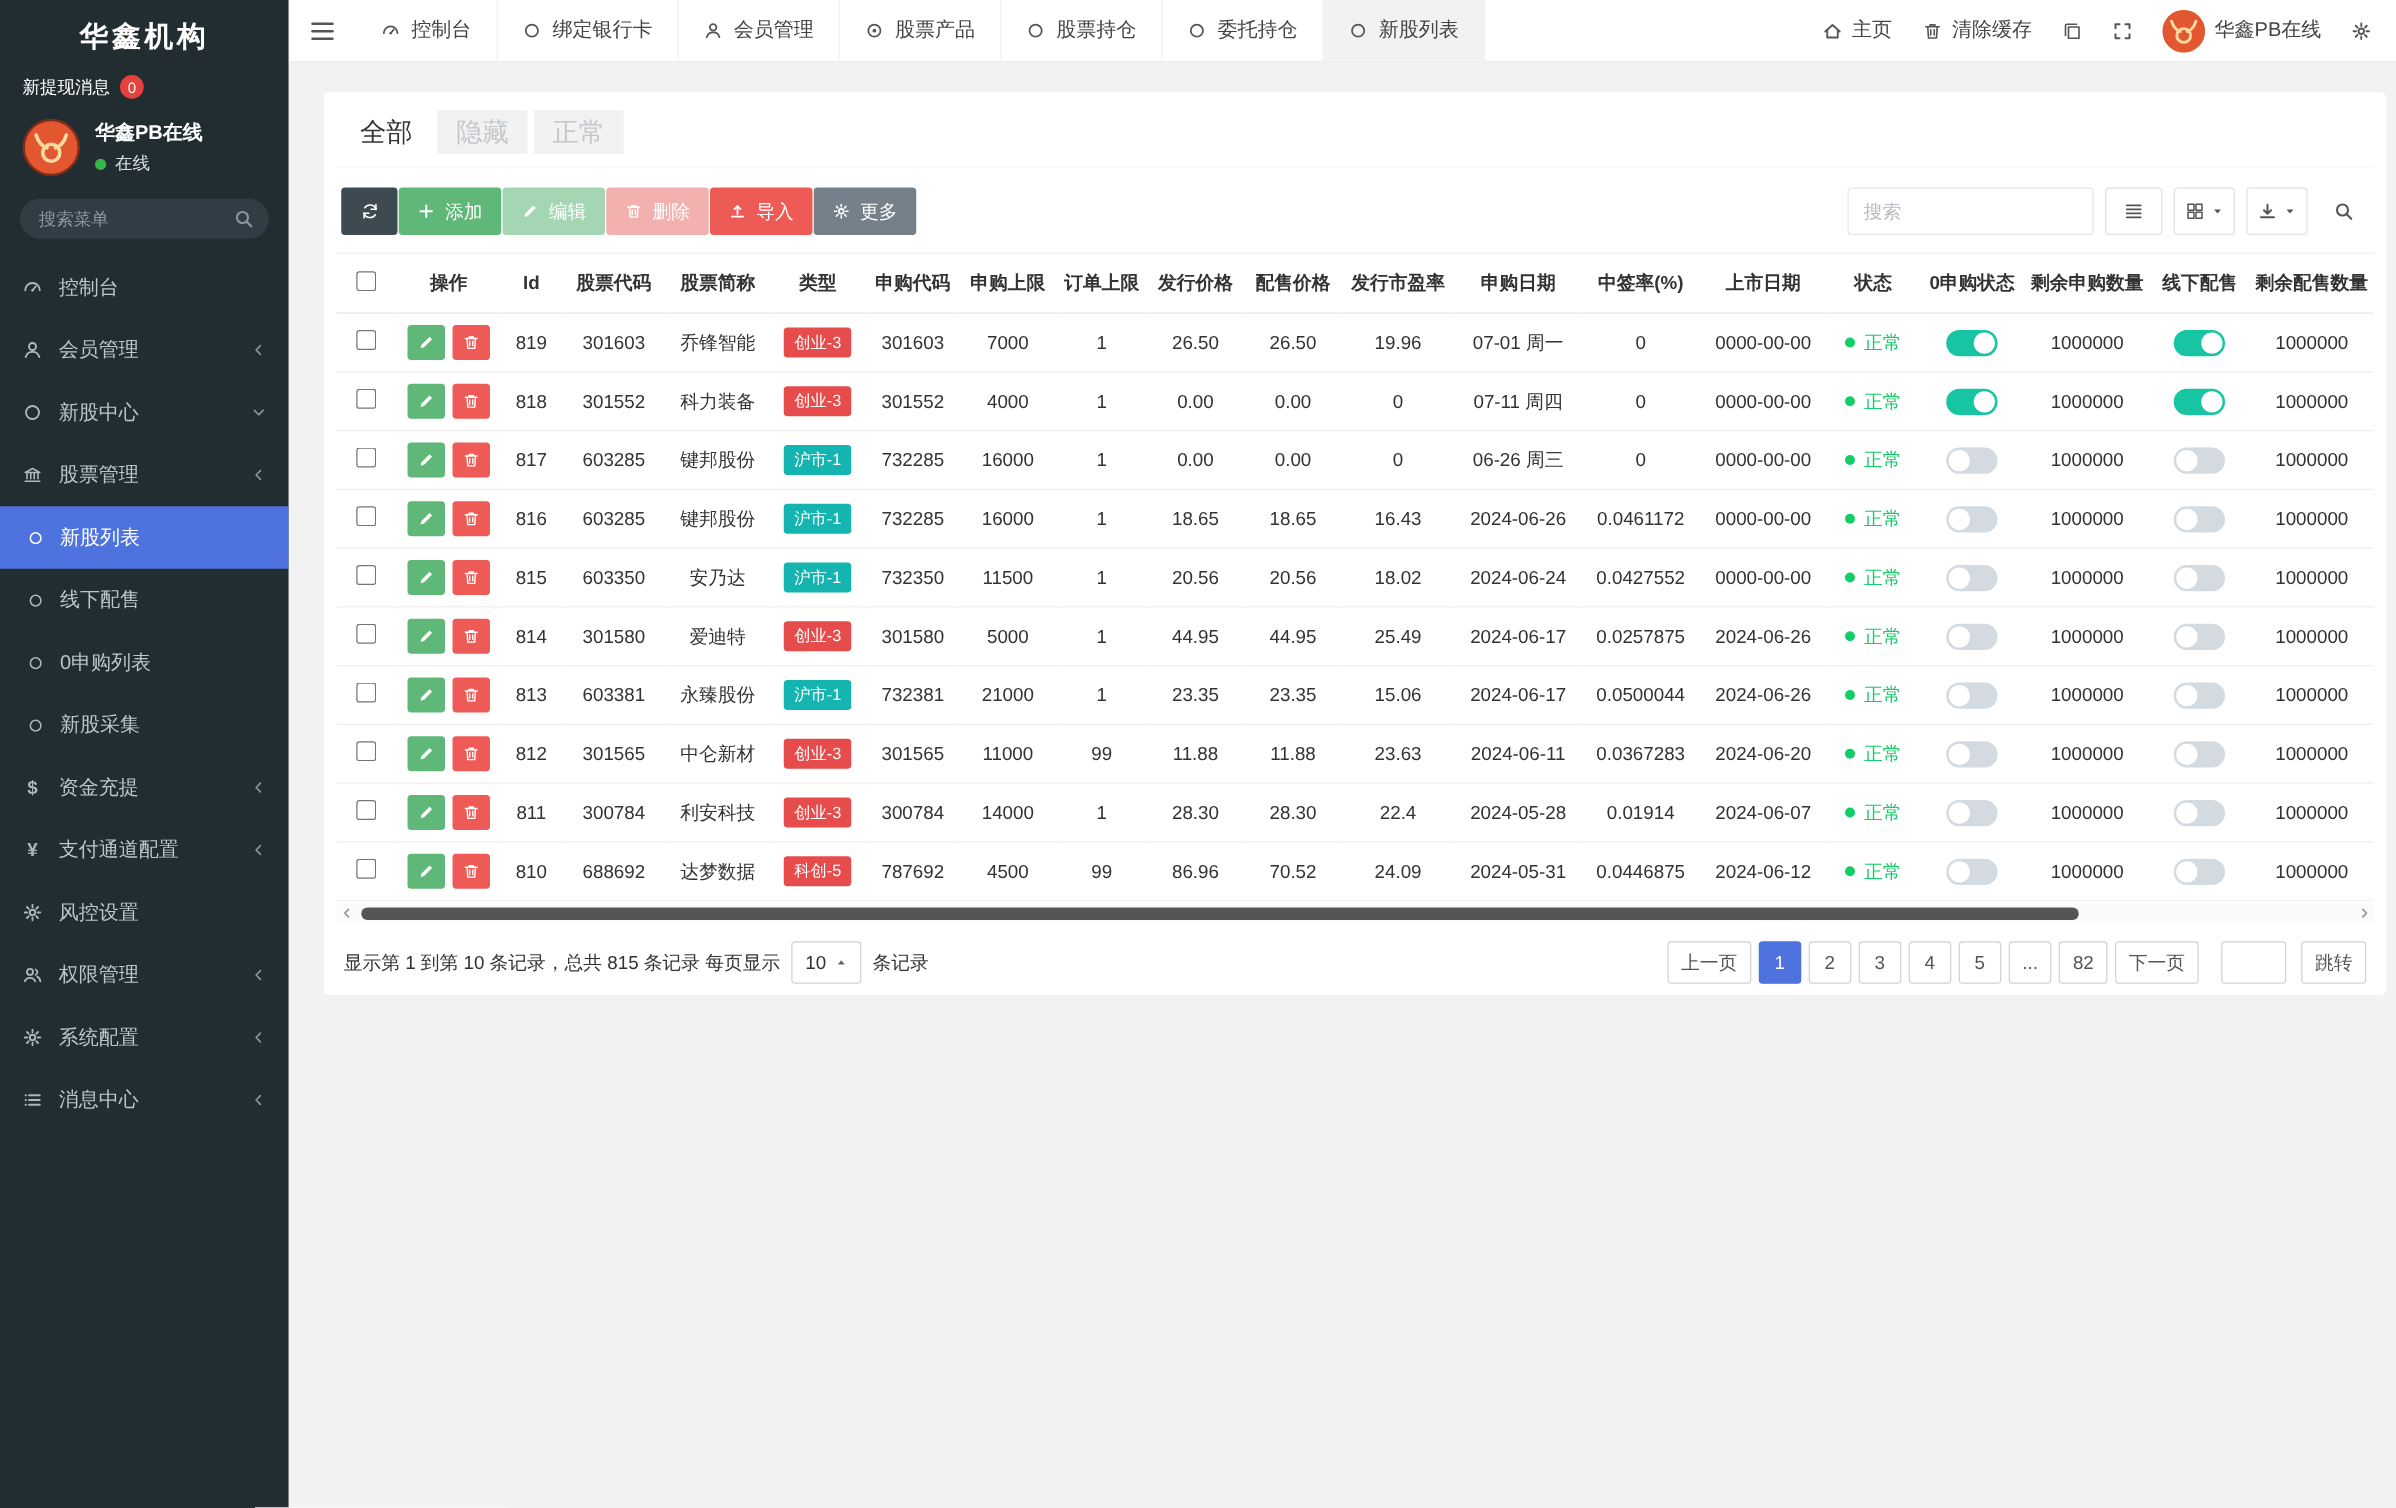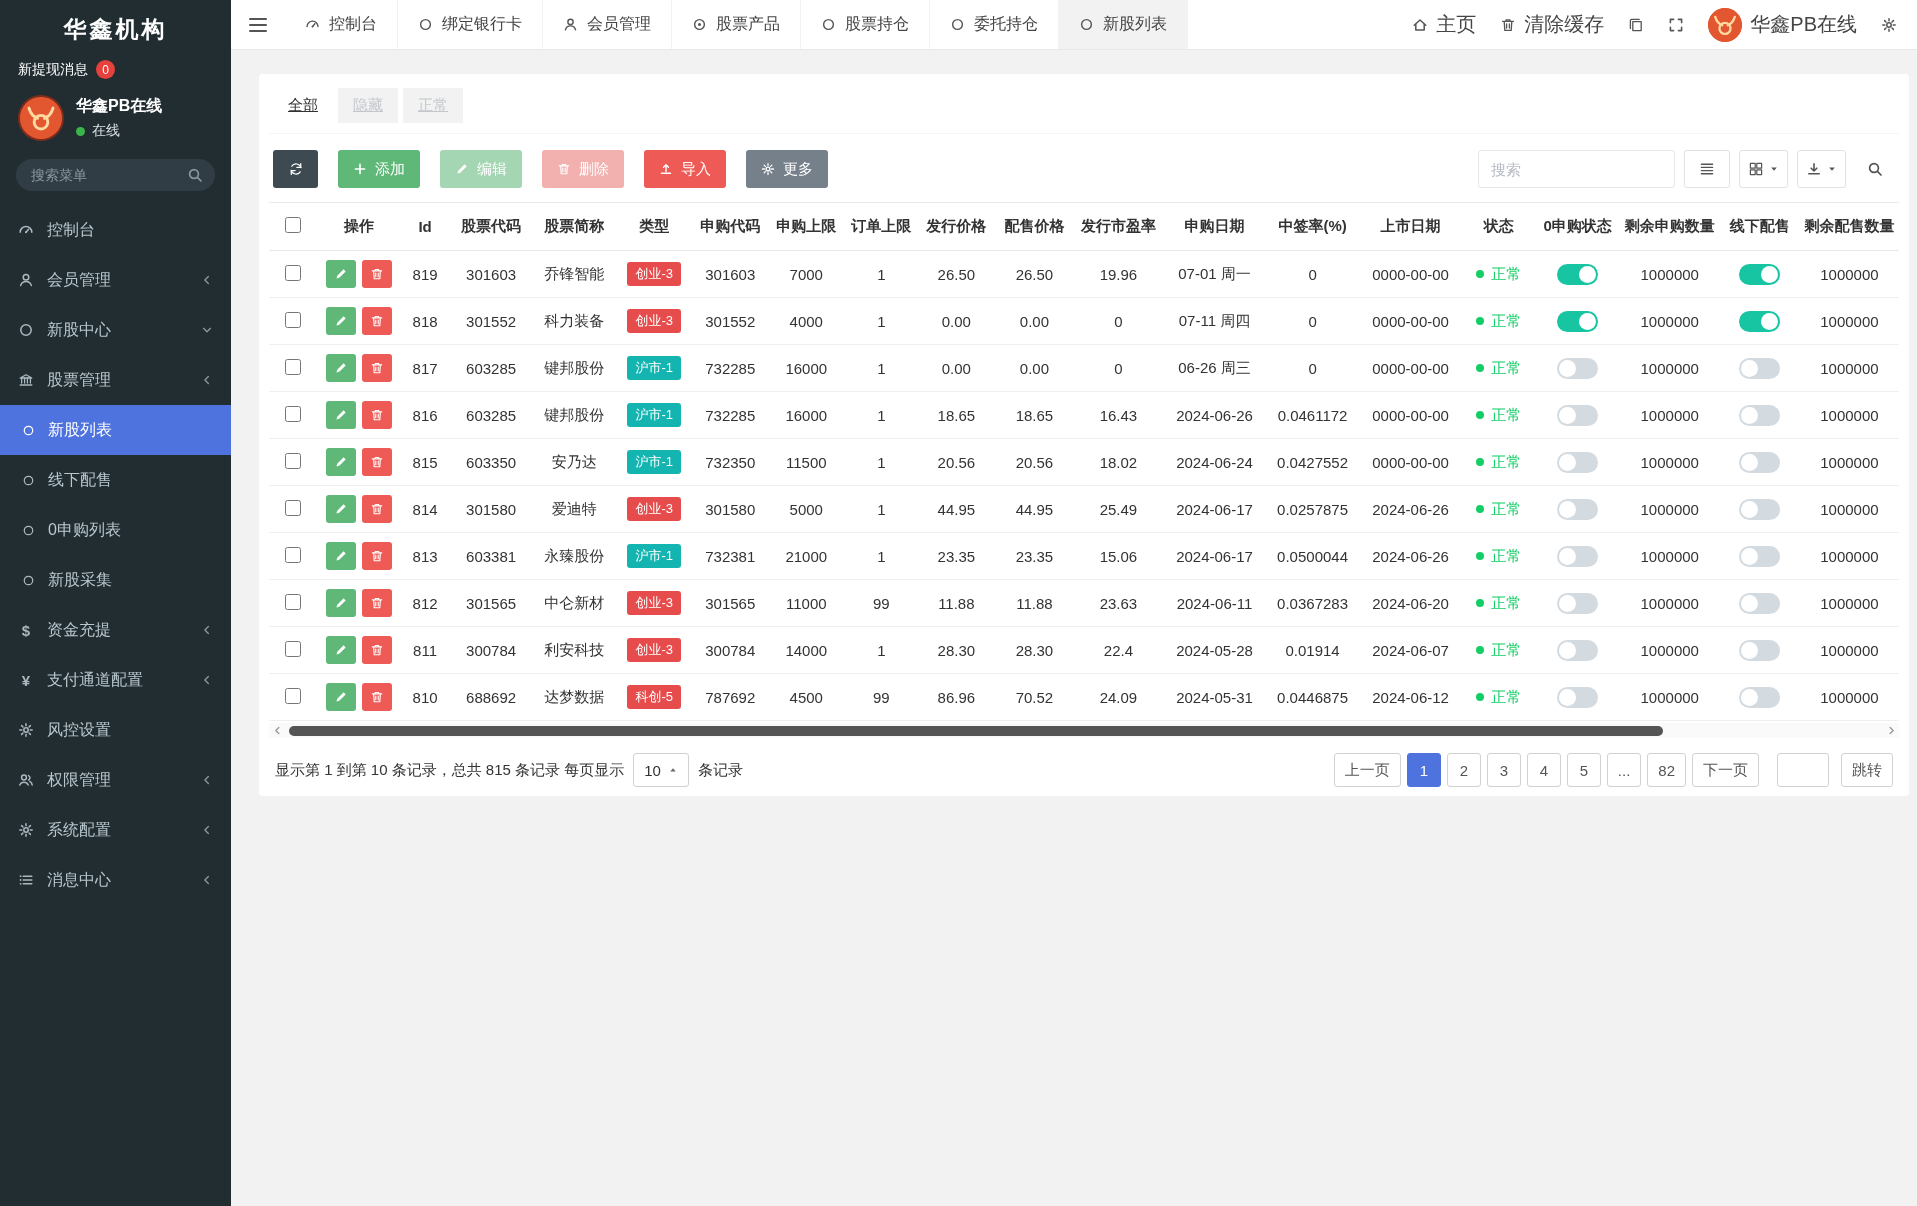--- a/index.html
+++ b/index.html
@@ -38,34 +38,34 @@
   
   .main { flex:1; display:flex; flex-direction:column; min-width:0; height:100%; }
   .topbar { height:50px; background:#fff; border-bottom:1px solid #e8e8e8; display:flex; align-items:stretch; flex-shrink:0; }
   .burger { width:54px; display:flex; align-items:center; justify-content:center; color:#444; cursor:pointer; background:none; border:none; }
   .burger .bars { width:18px; display:flex; flex-direction:column; gap:4px; }
   .burger .bars i { height:2px; background:#555; border-radius:1px; display:block; }
   .nav-tabs { display:flex; align-items:stretch; }
   .nav-tab { display:flex; align-items:center; gap:9px; padding:0 20px; font-size:16px; color:#444; border-right:1px solid #f2f2f2; cursor:pointer; }
   .nav-tab .nt-icon { color:#555; width:15px; height:15px; }
   .nav-tab.active { background:#f2f2f2; }
-  .topbar-right { margin-left:auto; display:flex; align-items:center; gap:24px; padding-right:20px; font-size:20px; color:#444; }
+  .topbar-right { margin-left:auto; display:flex; align-items:center; gap:24px; padding-right:20px; font-size:16px; color:#444; }
   .tb-item { display:flex; align-items:center; gap:8px; cursor:pointer; }
   .tb-item .icon { color:#555; }
   .tb-avatar { width:34px; height:34px; border-radius:50%; overflow:hidden; background:#e2572f; }
   .tb-avatar .icon { width:100%; height:100%; }
 
   .content { flex:1; padding:24px 8px 0 28px; background:#f2f2f2; overflow:hidden; }
   .panel { background:#fff; border-radius:4px; padding:12px 10px 0; height:722px; }
 
   .ftabs { display:flex; gap:5px; padding:2px 4px 10px; border-bottom:1px solid #f5f5f5; }
-  .ftab { min-width:60px; height:35px; display:flex; align-items:center; justify-content:center; padding:0 15px; font-size:15px; background:#f2f2f2; color:#c3c7cc; cursor:pointer;text-decoration:underline; }
+  .ftab { min-width:60px; height:35px; display:flex; align-items:center; justify-content:center; padding:0 15px; font-size:21px; background:#f2f2f2; color:#c3c7cc; cursor:pointer; }
   .ftab.active { background:#fff; color:#333; }
 
-  .toolbar { display:flex; align-items:center; gap:20px; padding:16px 4px 10px; }
+  .toolbar { display:flex; align-items:center; gap:1px; padding:16px 4px 10px; }
   .btn { height:38px; display:inline-flex; align-items:center; gap:8px; padding:0 15px; border:none; border-radius:3px; color:#fff; font-size:15px; font-family:inherit; cursor:pointer; }
   .btn .icon { width:14px; height:14px; }
   .btn-refresh { background:#3e4a52; width:45px; padding:0; justify-content:center; }
   .btn-add { background:#5fb878; }
   .btn-edit { background:#a5d6b3; }
   .btn-del { background:#f2b1ae; }
   .btn-import { background:#ee5a55; }
   .btn-more { background:#75808a; }
   .toolbar-right { margin-left:auto; display:flex; align-items:center; gap:9px; }
   .search-box input { width:197px; height:38px; border:1px solid #e6e6e6; border-radius:3px; padding:0 12px; font-size:15px; color:#666; outline:none; font-family:inherit; }

